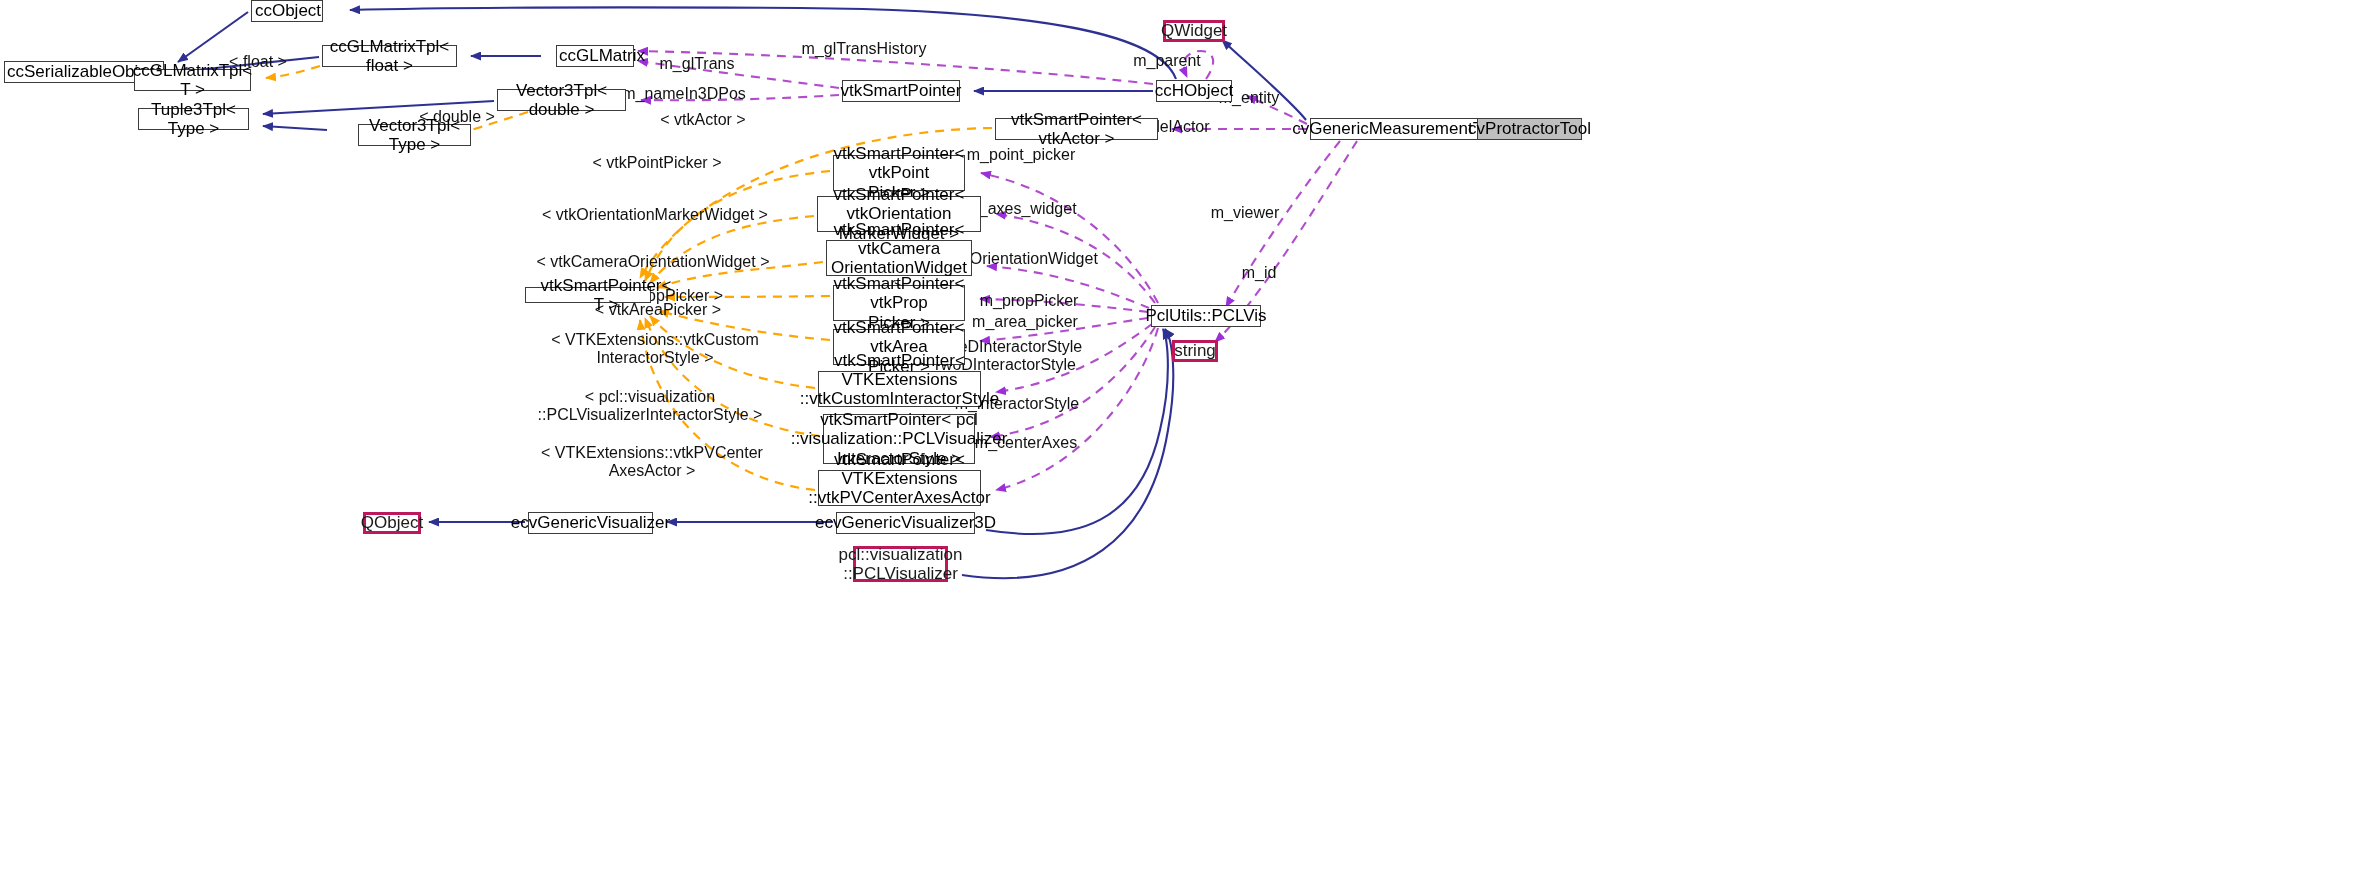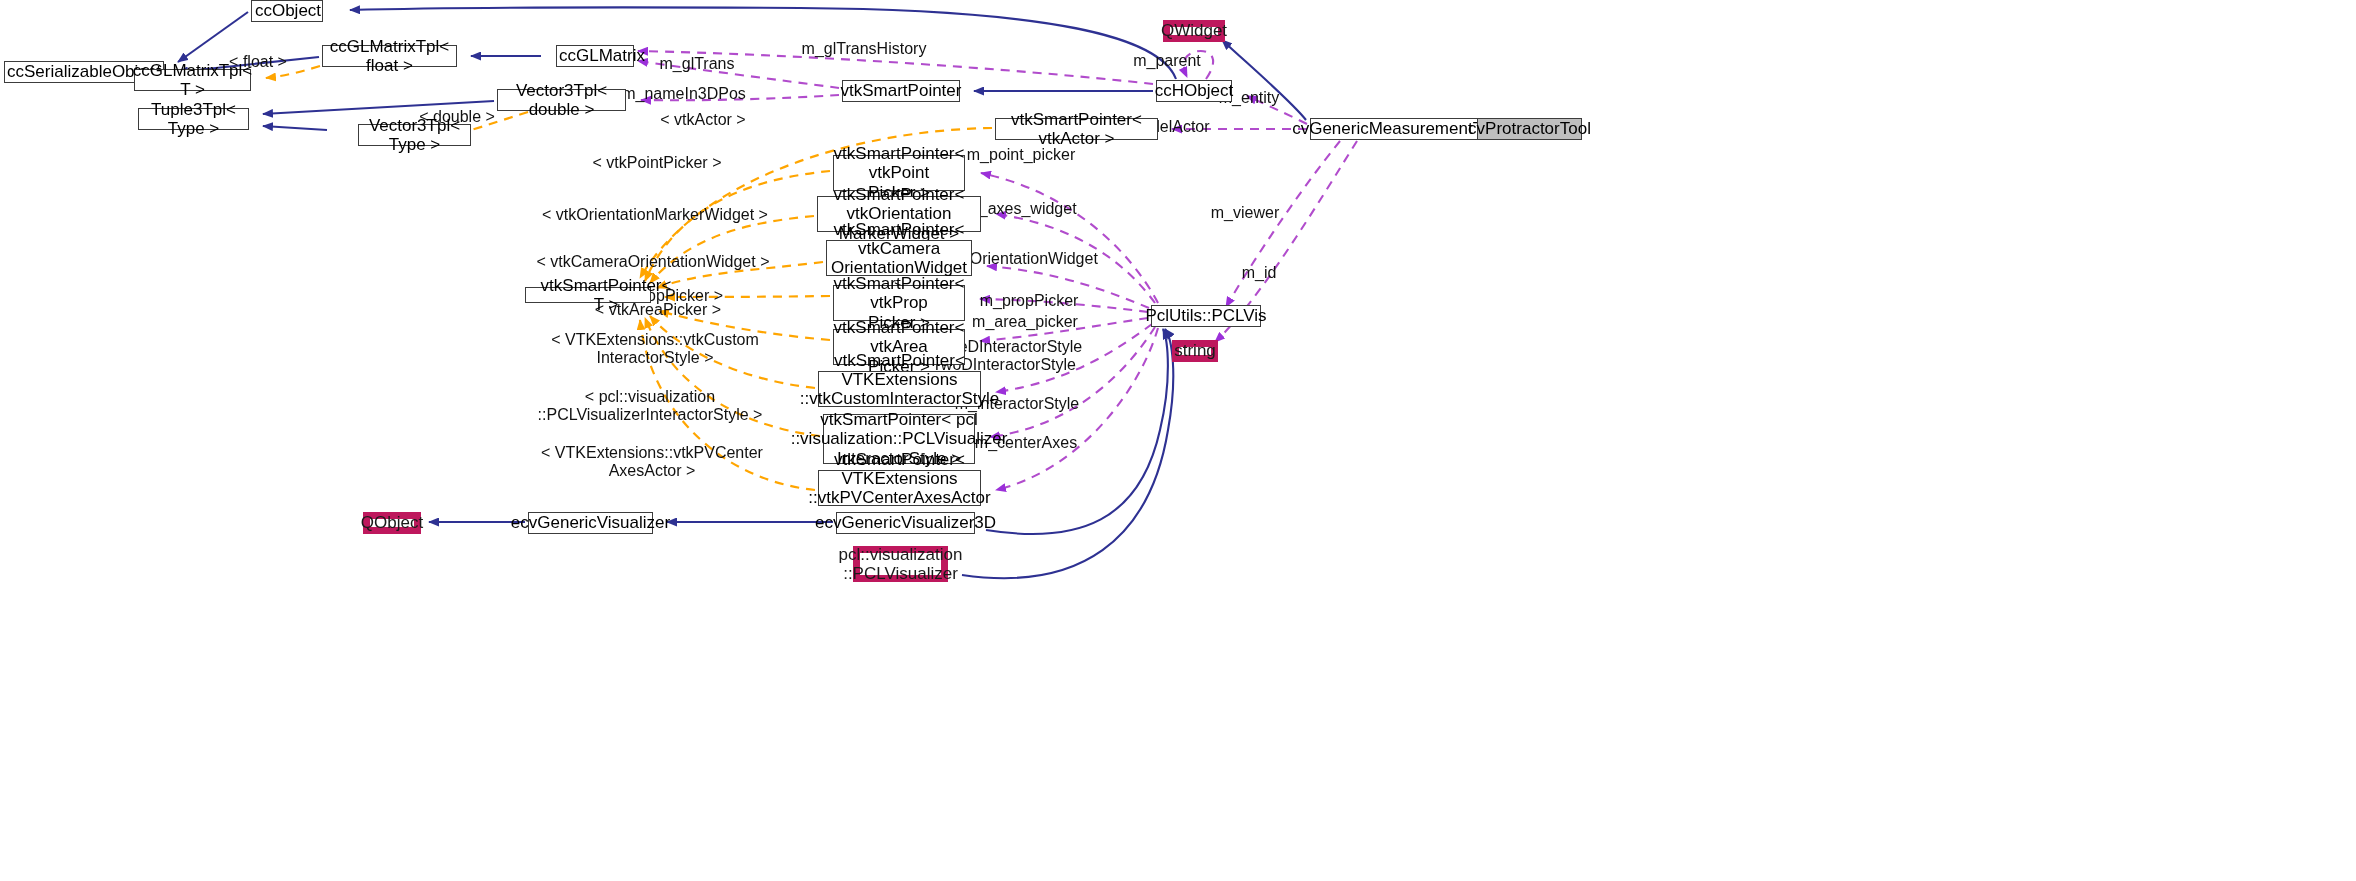--- a/index.html
+++ b/index.html
@@ -40,21 +40,21 @@
     padding: 1px 4px;
     z-index: 5;
   }
   
   .node.cls {
     border: 1.6px solid #3c3c3c;
     background: #ffffff;
   }
   
   .node.ext {
-    border: 7px solid #be185d;
+    border: 3px solid #be185d;
     background: #ffffff;
     color: #1a1a1a;
   }
   
   .node.focus {
     border: 1.6px solid #3c3c3c;
     background: #bfbfbf;
   }
   .edge-label {
     position: absolute;

